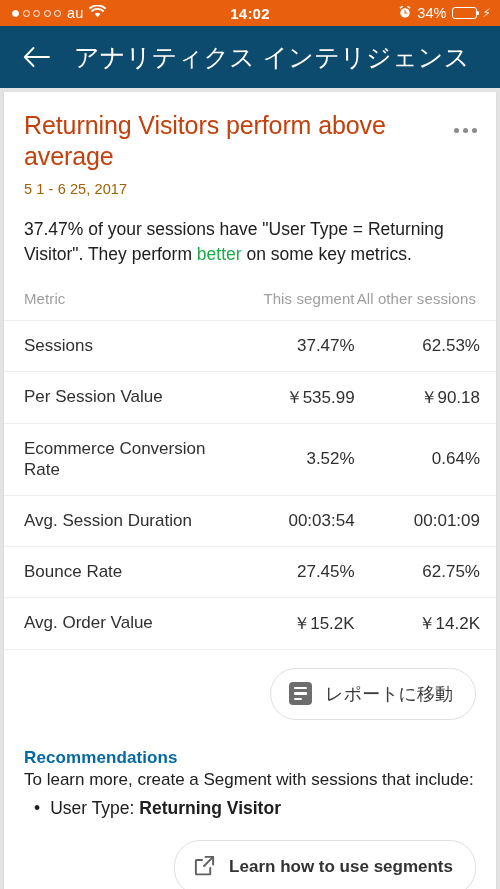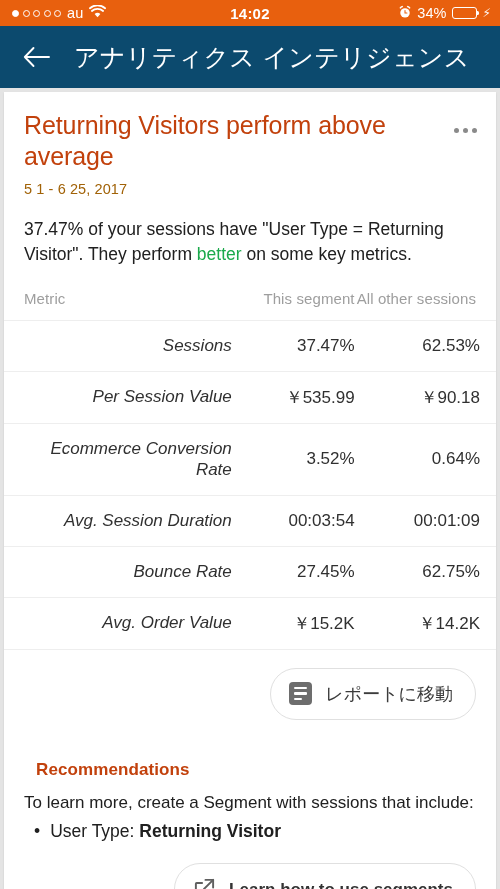--- a/index.html
+++ b/index.html
@@ -209,24 +209,23 @@
   .metric-table th.m-all { padding-right: 20px; width: 27%; }
   .metric-table td {
     font-size: 17px;
     color: #303030;
     text-align: right;
     padding: 14px 0;
     border-top: 1px solid #eeeeee;
     vertical-align: middle;
   }
   .metric-table td.m-name {
-    text-align: right;
-    padding-left: 8px;
+    text-align: left;
+    padding-left: 20px;
     line-height: 1.28;
-    font-style: italic;
   }
   .metric-table td.m-all { padding-right: 16px; }
   .metric-table tr:last-child td { border-bottom: 1px solid #eeeeee; }
 
   
   .btn-row { padding: 18px 20px 0 20px; text-align: right; }
   .pill {
     display: inline-flex;
     align-items: center;
     gap: 13px;
@@ -265,22 +264,22 @@
   }
   .report-icon span:nth-child(1) { width: 13px; }
   .report-icon span:nth-child(2) { width: 13px; }
   .report-icon span:nth-child(3) { width: 8px; margin-right: 5px; }
 
   
   .reco-wrap { padding: 28px 20px 0 20px; }
   .reco-title {
     font-size: 17px;
     font-weight: bold;
-    color: #c2410c;
-    margin: 12px;
+    color: #0369a1;
+    margin: 0;
     letter-spacing: 0.1px;
   }
   .reco-sub {
     font-size: 17px;
     color: #202020;
     margin-top: 1px;
     line-height: 1.35;
   }
   .reco-list {
     margin: 4px 0 0 0;

